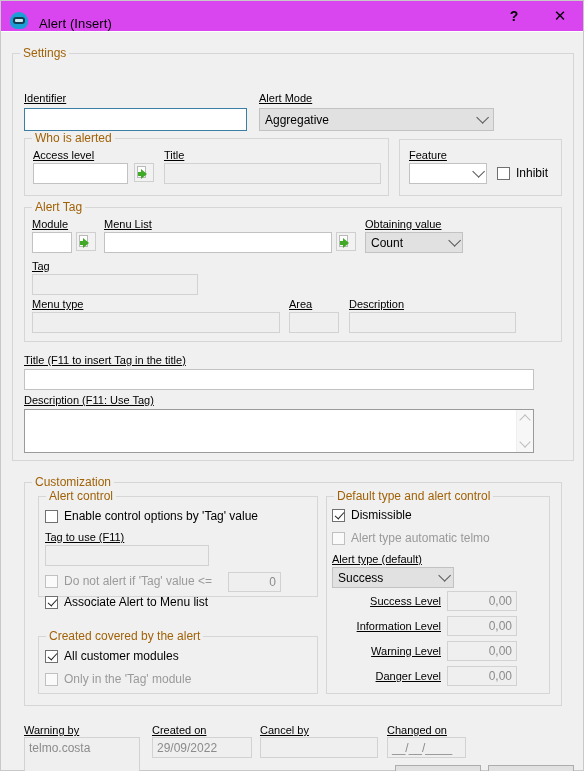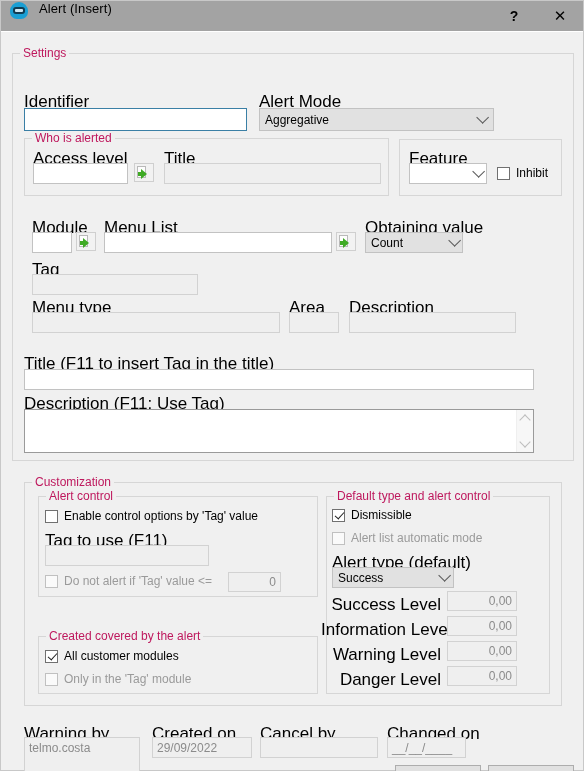--- a/index.html
+++ b/index.html
@@ -16,23 +16,23 @@
     width: 584px; height: 771px;
     background: #f0f0f0;
     border: 1px solid #c8c8c8;
     position: relative;
     display: flex;
     flex-direction: column;
   }
   
   .titlebar {
     height: 31px;
-    background: #a3a3a3;
+    background: #d946ef;
     display: flex;
-    align-items: flex-start;
+    align-items: flex-end;
     flex: 0 0 auto;
     border-bottom: 1px solid #ffffff;
   }
   .titlebar-icon {
     width: 20px; height: 20px;
     margin-left: 9px; margin-right: 9px;
     position: relative;
     flex: 0 0 auto;
   }
   .robot-head {
@@ -87,29 +87,30 @@
     position: absolute;
     border: 1px solid #d6d6d6;
     background: transparent;
   }
   .group > .legend {
     position: absolute;
     top: -8px; left: 7px;
     background: #f0f0f0;
     padding: 0 3px;
     font-size: 12px;
-    color: #be185d;
+    color: #a16207;
     white-space: nowrap;
   }
 
   .lbl {
     position: absolute;
-    font-size: 17px;
+    font-size: 11px;
     color: #000;
     white-space: nowrap;
+    text-decoration: underline;
   }
   .lbl.right { text-align: right; }
 
   input.tf, .tf {
     position: absolute;
     border: 1px solid #c2c2c2;
     background: #ffffff;
     font-family: "Liberation Sans", sans-serif;
     font-size: 12px;
     color: #000;
@@ -326,20 +327,23 @@
     <div class="lbl" style="left:408px; top:117px;">Feature</div>
     <div class="combo white" style="left:408px; top:131px; width:78px; height:21px;">
       <span></span>
       <span class="chev" style="right:5px;"></span>
     </div>
     <div class="cb" style="left:496px; top:134px;">
       <span class="box"></span>
       <span>Inhibit</span>
     </div>
 
+    <div class="group" style="left:23px; top:175px; width:538px; height:135px;">
+      <div class="legend">Alert Tag</div>
+    </div>
 
     <div class="lbl" style="left:31px; top:186px;">Module</div>
     <input class="tf" style="left: 31px; top: 200px; width: 40px; height: 21px;" value="">
     <div class="addbtn" style="left:75px; top:200px;">
       <span class="doc"></span>
         <span class="arrow-tail"></span>
         <span class="arrow"></span>
     </div>
 
     <div class="lbl" style="left:103px; top:186px;">Menu List</div>
@@ -395,20 +399,24 @@
 
     <div class="lbl" style="left:44px; top:499px;">Tag to use (F11)</div>
     <input class="tf ro" style="left: 44px; top: 513px; width: 164px; height: 21px;" readonly="" value="">
 
     <div class="cb disabled" style="left:44px; top:542px;">
       <span class="box"></span>
       <span>Do not alert if 'Tag' value &lt;=</span>
     </div>
     <div class="tf ro num" style="left:227px; top:540px; width:53px; height:20px; line-height:17px;">0</div>
 
+    <div class="cb" style="left:44px; top:563px;">
+      <span class="box checked"></span>
+      <span>Associate Alert to Menu list</span>
+    </div>
 
     <div class="group" style="left:37px; top:604px; width:280px; height:58px;">
       <div class="legend">Created covered by the alert</div>
     </div>
 
     <div class="cb" style="left:44px; top:617px;">
       <span class="box checked"></span>
       <span>All customer modules</span>
     </div>
     <div class="cb disabled" style="left:44px; top:640px;">
@@ -419,21 +427,21 @@
     <div class="group" style="left:325px; top:464px; width:224px; height:198px;padding-left:24px;">
       <div class="legend">Default type and alert control</div>
     </div>
 
     <div class="cb" style="left:331px; top:476px;">
       <span class="box checked"></span>
       <span>Dismissible</span>
     </div>
     <div class="cb disabled" style="left:331px; top:499px;">
       <span class="box"></span>
-      <span>Alert list automatic mode</span>
+      <span>Alert type automatic telmo</span>
     </div>
 
     <div class="lbl" style="left:331px; top:521px;">Alert type (default)</div>
     <div class="combo" style="left:331px; top:535px; width:122px; height:21px;">
       <span>Success</span>
       <span class="chev" style="right:6px;"></span>
     </div>
 
     <div class="lbl right" style="left:330px; top:563px; width:110px;">Success Level</div>
     <div class="tf ro num" style="left:446px; top:559px; width:70px; height:20px; line-height:17px;">0,00</div>

